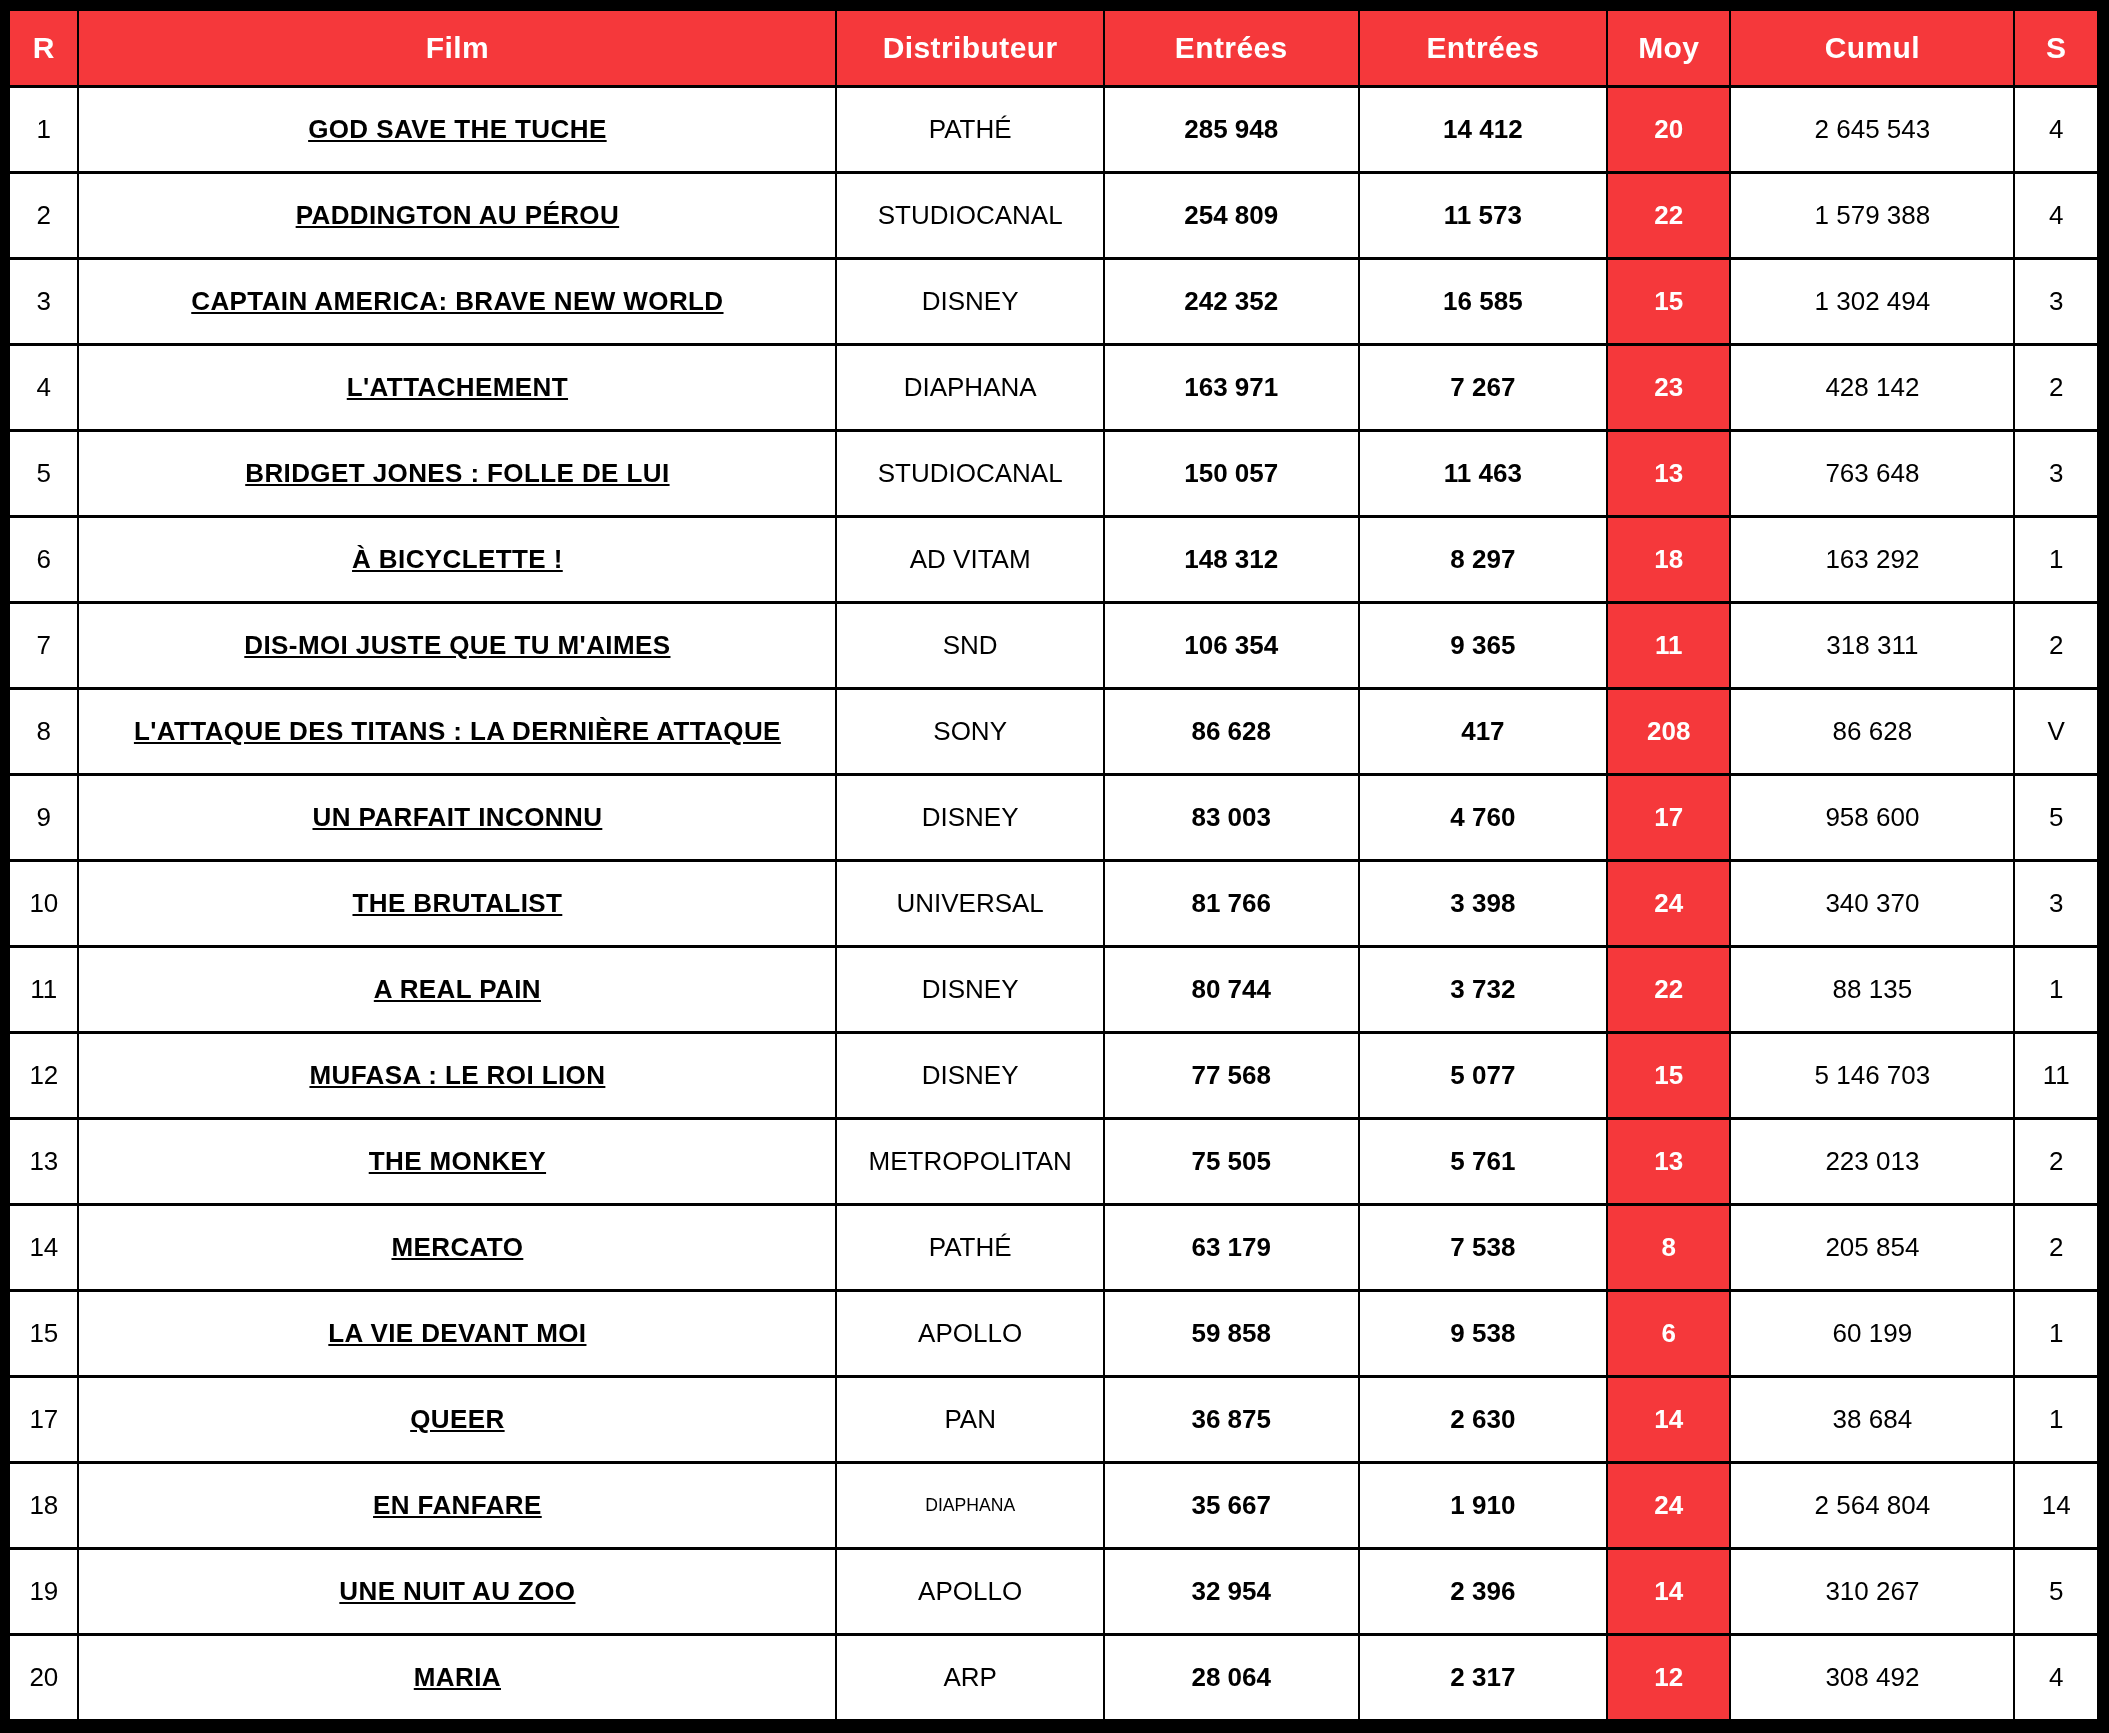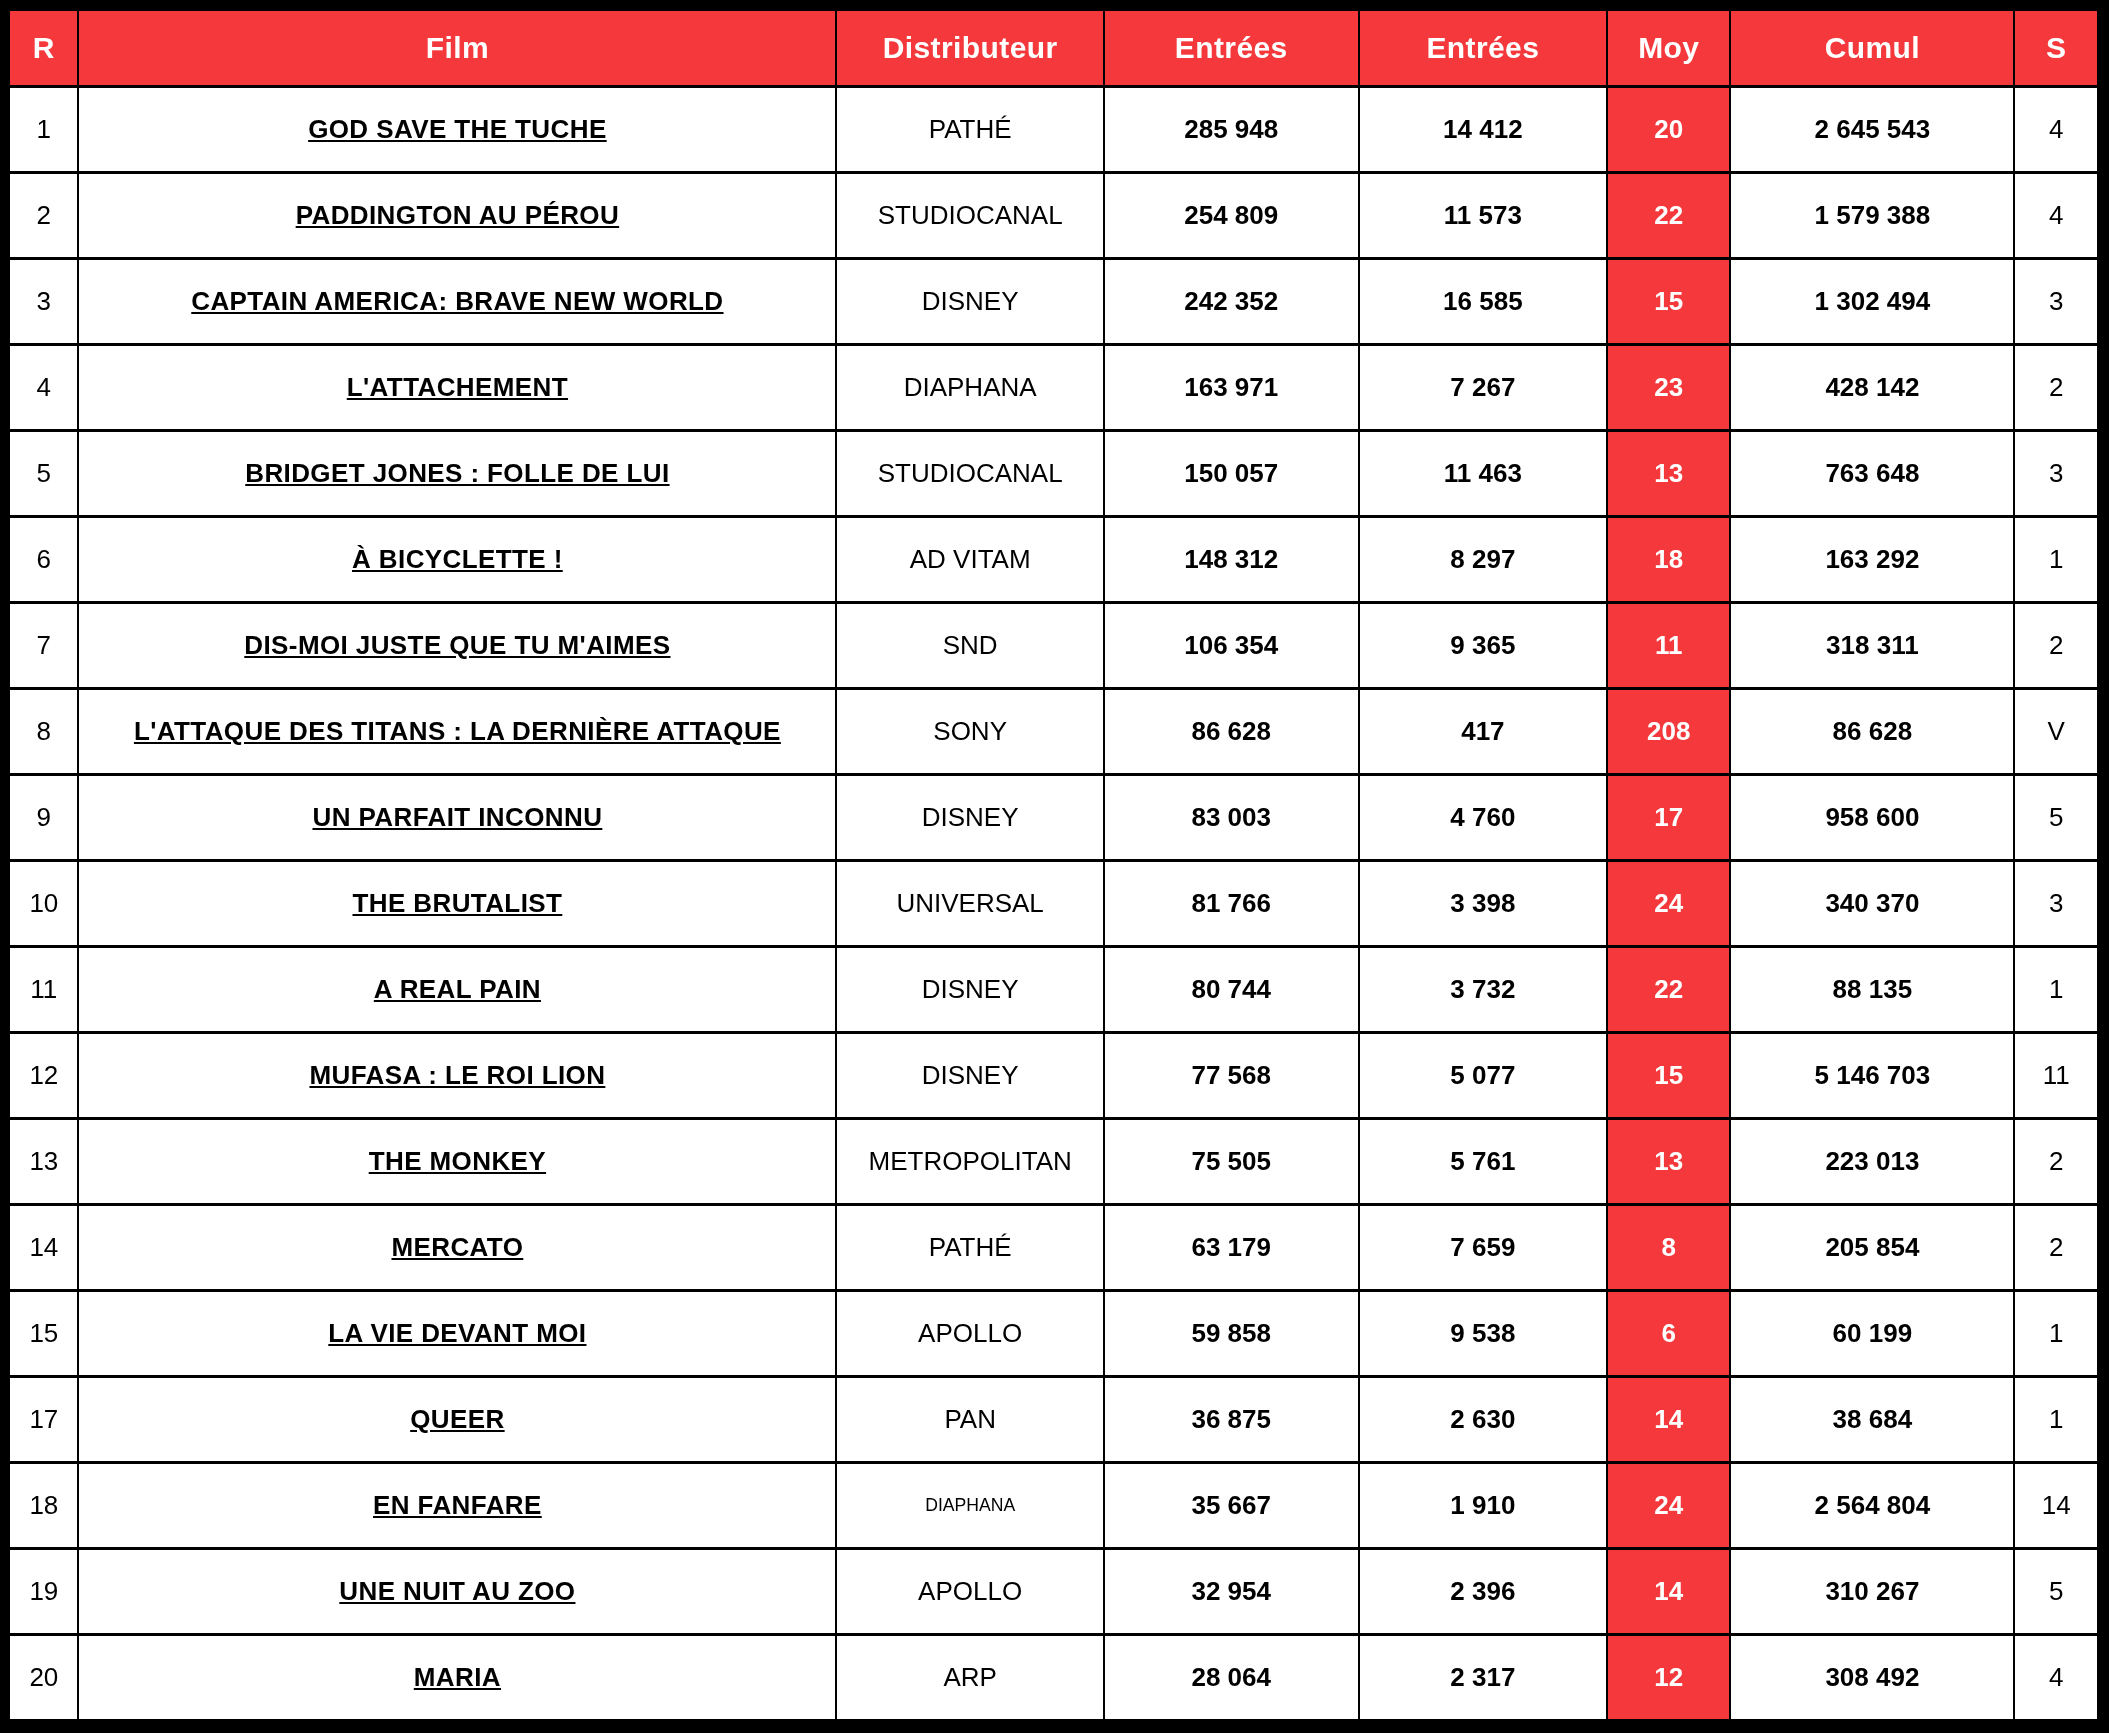--- a/index.html
+++ b/index.html
@@ -46,21 +46,21 @@
   td.col-film   { font-weight: bold; letter-spacing: 0.4px; text-decoration: underline; }
   td.col-dist   { font-weight: normal; }
   td.col-dist.small { font-size: 17.6px; }
   td.col-entrees { font-weight: bold; }
   td.col-seances { font-weight: bold; }
   td.col-moy {
     background: var(--red, #F5383B);
     color: #fff;
     font-weight: bold;
   }
-  td.col-cumul  { font-weight: bold; }
+  td.col-cumul  { font-weight: normal; }
   td.col-s      { font-weight: normal; }
 </style>
 </head>
 <body>
 
 <div class="frame">
   <table class="boxoffice">
     <colgroup>
       <col style="width:3.3%">
       <col style="width:36.3%">
@@ -212,21 +212,21 @@
           <td class="col-seances">5 761</td>
           <td class="col-moy">13</td>
           <td class="col-cumul">223 013</td>
           <td class="col-s">2</td>
         </tr>
         <tr>
           <td class="col-rank">14</td>
           <td class="col-film">MERCATO</td>
           <td class="col-dist">PATHÉ</td>
           <td class="col-entrees">63 179</td>
-          <td class="col-seances">7 659</td>
+          <td class="col-seances">7 538</td>
           <td class="col-moy">8</td>
           <td class="col-cumul">205 854</td>
           <td class="col-s">2</td>
         </tr>
         <tr>
           <td class="col-rank">15</td>
           <td class="col-film">LA VIE DEVANT MOI</td>
           <td class="col-dist">APOLLO</td>
           <td class="col-entrees">59 858</td>
           <td class="col-seances">9 538</td>

